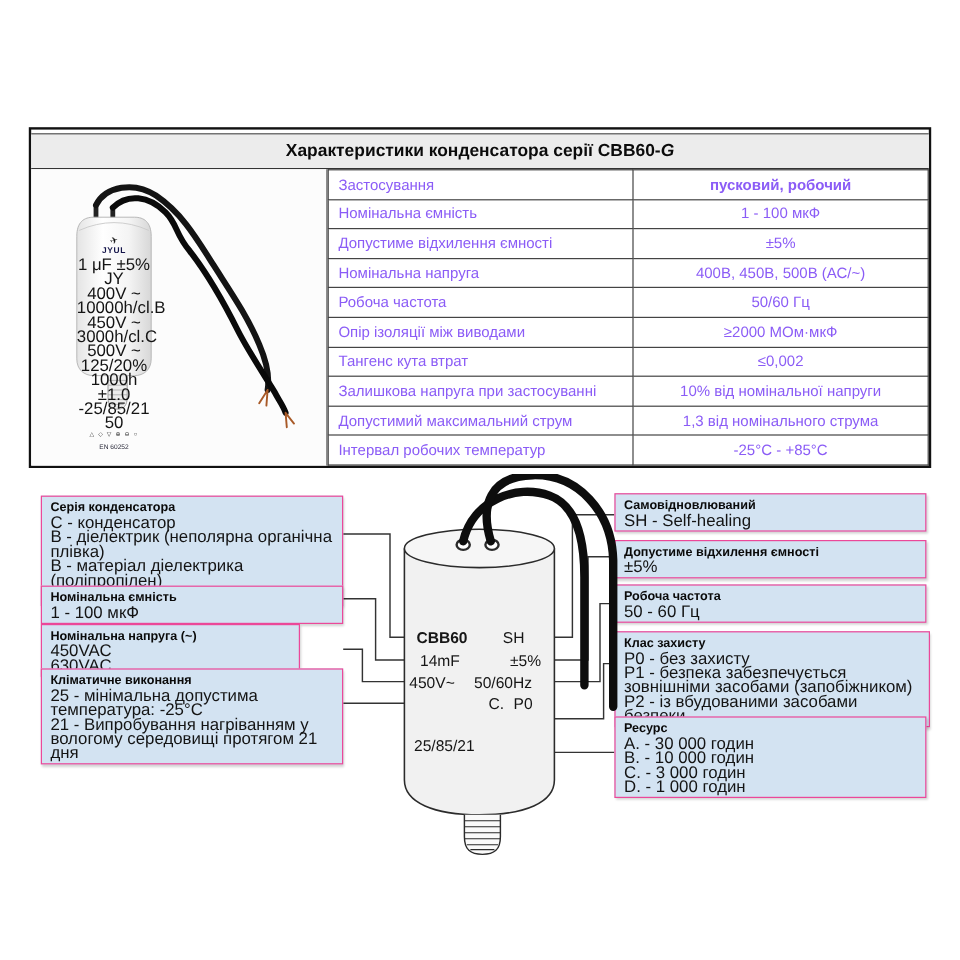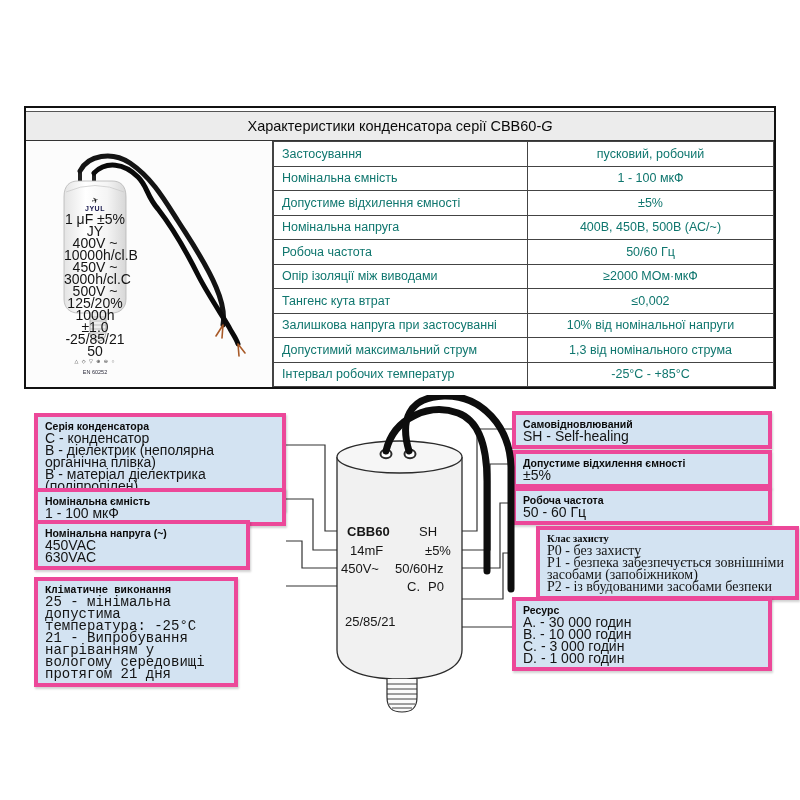--- a/index.html
+++ b/index.html
@@ -8,51 +8,51 @@
     font-family:"Liberation Sans", sans-serif;color:#111;overflow:hidden;
   }
   
   #spec-table{
     position:absolute;left:24px;top:106px;width:752px;
     border:2px solid #111;background:#fff;box-sizing:border-box;
   }
   .spec-title{
     margin-top:3px;height:28px;line-height:28px;text-align:center;
     background:#ececec;border-top:1px solid #555;border-bottom:1px solid #333;
-    font-size:14.5px;font-weight:normal;color:#0b0b0b;
+    font-size:14.5px;font-weight:bold;color:#0b0b0b;
   }
   .spec-title i{font-style:italic;}
   .spec-body{display:flex;}
   .photo-cell{
     width:246px;min-width:246px;border-right:1px solid #444;
     position:relative;background:#fcfcfc;
   }
   .photo-label{
     position:absolute;left:38px;top:56px;width:62px;text-align:center;
     font-size:5.5px;line-height:8px;color:#2a2a3a;z-index:2;
   }
   .photo-brand{font-size:7px;font-weight:bold;letter-spacing:.5px;color:#15154a;}
   .photo-logo{font-size:8px;display:inline-block;transform:rotate(-18deg);color:#111;}
   .photo-certs{font-size:5px;letter-spacing:1px;color:#333;}
   table.rows{border-collapse:collapse;width:100%;}
   table.rows td{
     border:1px solid #444;font-size:12.5px;height:21.8px;padding:0 8px;
-    white-space:nowrap;color:#0f766e;
+    white-space:nowrap;color:#8b5cf6;
   }
   td.lbl{width:237px;text-align:left;}
   td.val{text-align:center;}
-  td.val.b{font-weight:normal;}
+  td.val.b{font-weight:bold;}
   
   #diagram{position:absolute;left:0;top:395px;width:800px;height:340px;}
   #diagram svg{position:absolute;left:0;top:0;}
   #base-svg{z-index:1;}
   #wire-svg{z-index:3;pointer-events:none;}
   .callout{
     position:absolute;z-index:2;box-sizing:border-box;
-    background:#d3e3f2;border:4px solid #ec4899;
+    background:#d3e3f2;border:1px solid #ec4899;
     padding:3px 7px;box-shadow:1px 2px 2px rgba(0,0,0,.18);
   }
   .co-h{font-size:10.5px;font-weight:bold;line-height:12px;color:#0a0a0a;}
   .co-line{font-size:14px;line-height:12px;color:#141414;}
   .m{
     position:absolute;z-index:2;font-size:13px;color:#161616;
     white-space:nowrap;line-height:15px;
   }
   .m.bold{font-weight:bold;}
 </style>
@@ -206,21 +206,21 @@
         <div class="co-line">1 - 100 мкФ</div>
       </div>
   </div>
   <div class="callout" style="left:34px;top:125px;width:216px;">
     <div class="co-h">Номінальна напруга (~)</div>
     <div>
         <div class="co-line">450VAC</div>
         <div class="co-line">630VAC</div>
       </div>
   </div>
-  <div class="callout" style="left:34px;top:182px;width:204px;font-family:Liberation Mono, monospace;">
+  <div class="callout" style="left:34px;top:162px;width:252px;">
     <div class="co-h">Кліматичне виконання</div>
     <div>
         <div class="co-line">25 - мінімальна допустима температура: -25°C</div>
         <div class="co-line">21 - Випробування нагріванням у вологому середовищі протягом 21 дня</div>
       </div>
   </div>
 
   <div class="callout" style="left:512px;top:16px;width:260px;">
     <div class="co-h">Самовідновлюваний</div>
     <div>
@@ -232,21 +232,21 @@
     <div>
         <div class="co-line">±5%</div>
       </div>
   </div>
   <div class="callout" style="left:512px;top:92px;width:260px;">
     <div class="co-h">Робоча частота</div>
     <div>
         <div class="co-line">50 - 60 Гц</div>
       </div>
   </div>
-  <div class="callout" style="left:536px;top:131px;width:263px;font-family:Liberation Serif, serif;">
+  <div class="callout" style="left:512px;top:131px;width:263px;">
     <div class="co-h">Клас захисту</div>
     <div>
         <div class="co-line">P0 - без захисту</div>
         <div class="co-line">P1 - безпека забезпечується зовнішніми засобами (запобіжником)</div>
         <div class="co-line">P2 - із вбудованими засобами безпеки</div>
       </div>
   </div>
   <div class="callout" style="left:512px;top:202px;width:260px;">
     <div class="co-h">Ресурс</div>
     <div>

